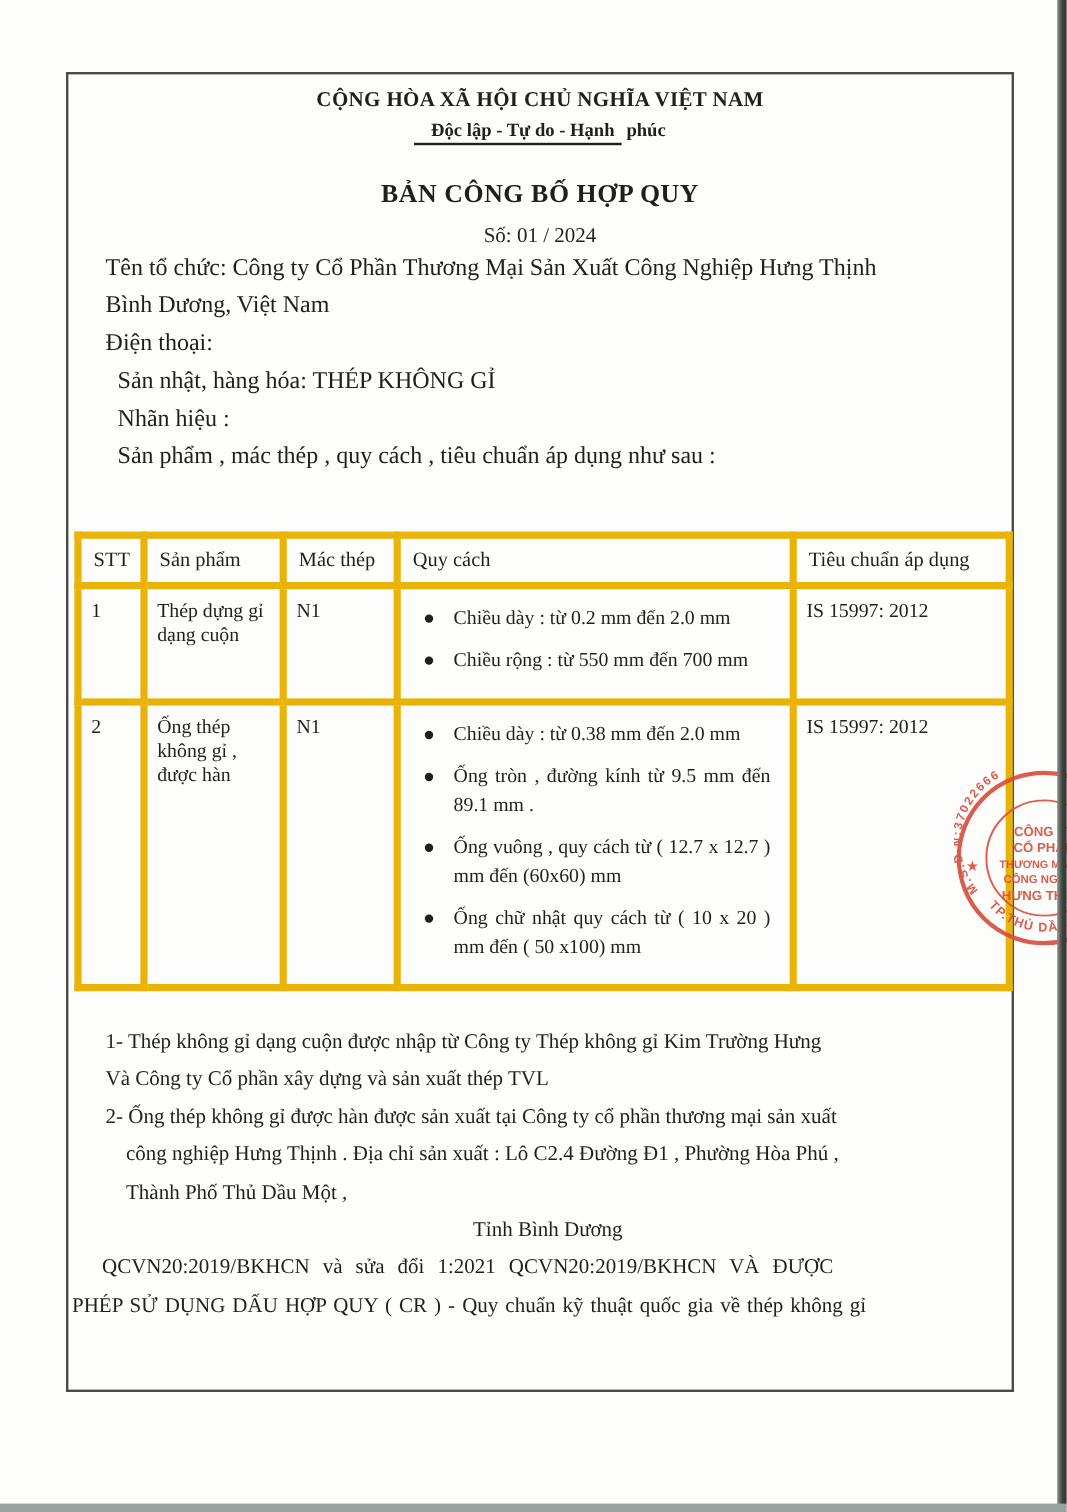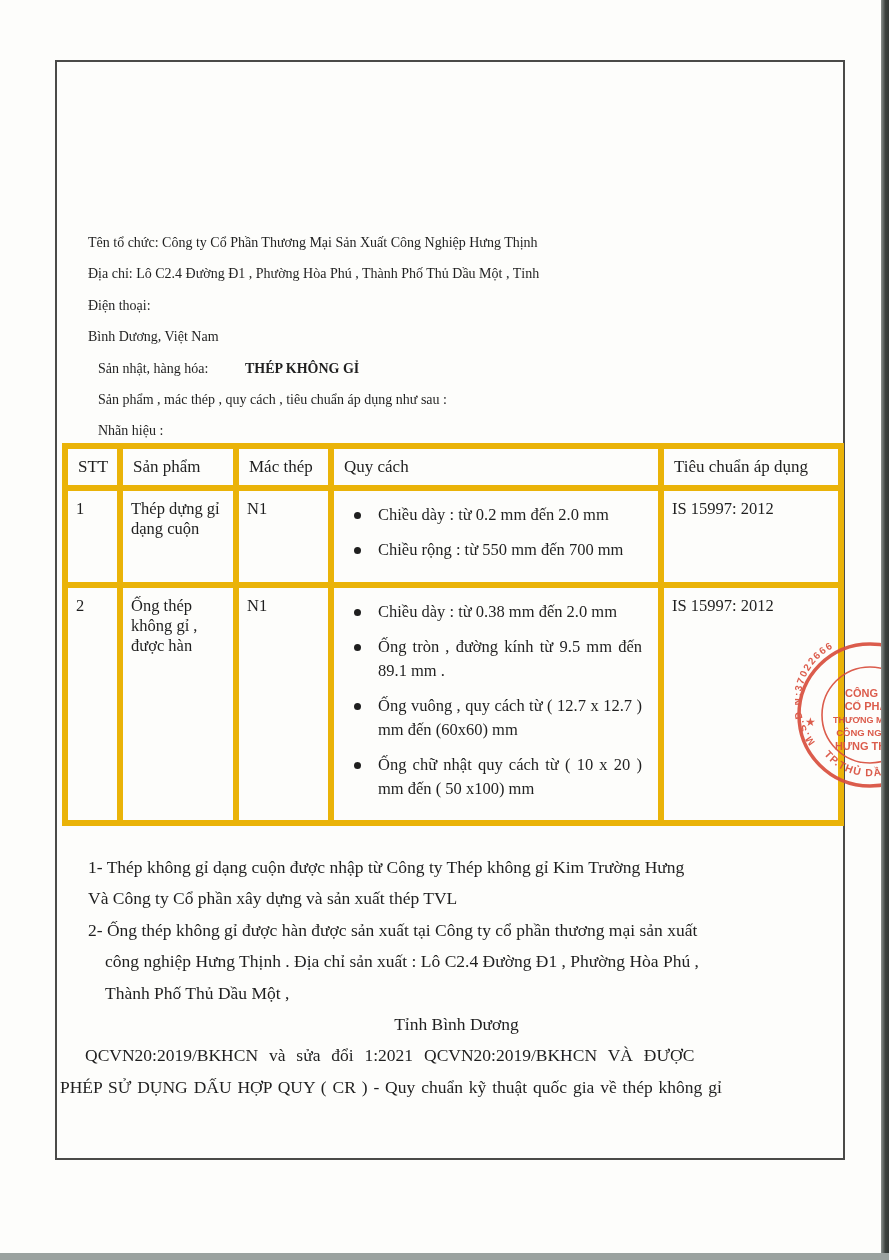--- a/index.html
+++ b/index.html
@@ -19,24 +19,24 @@
 
   
   .doc-header{position:absolute;left:55px;top:72px;width:790px;text-align:center;}
   .national-title{font-weight:bold;font-size:17.5px;letter-spacing:.3px;}
   .motto{font-weight:bold;font-size:15.5px;margin-top:7px;}
   .motto .underlined{border-bottom:2px solid #1f1f1f;padding:0 6px 2px 14px;}
   .doc-title{font-weight:bold;font-size:21.5px;letter-spacing:.5px;margin-top:31px;}
   .doc-number{font-size:17.5px;margin-top:12px;}
 
   
-  .info{position:absolute;left:60px;top:227px;width:780px;font-size:14px;line-height:31.4px;}
+  .info{position:absolute;left:60px;top:208px;width:780px;font-size:20px;line-height:31.4px;}
   .info .l1{margin-left:28px;}
   .info .l2{margin-left:38px;}
-  .bold{font-weight:bold;margin-left:33px;}
+  .bold{font-weight:normal;}
 
   
   table.spec{
     position:absolute;left:62px;top:443px;width:776px;
     border-collapse:collapse;table-layout:fixed;
     font-size:16.5px;
   }
   table.spec th,table.spec td{
     border:6px solid #eab308;box-sizing:border-box;
     font-weight:normal;text-align:left;vertical-align:top;
@@ -79,29 +79,34 @@
     background:#9aa29f;
   }
 </style>
 </head>
 <body>
 
 <div class="scan-page">
 
   <div class="page-border"></div>
 
+  <div class="doc-header">
+    <div class="national-title">CỘNG HÒA XÃ HỘI CHỦ NGHĨA VIỆT NAM</div>
+    <div class="motto"><span class="underlined">Độc lập - Tự do - Hạnh</span><span> phúc</span></div>
+    <div class="doc-title">BẢN CÔNG BỐ HỢP QUY</div>
+    <div class="doc-number">Số: 01 / 2024</div>
+  </div>
 
   <div class="info">
     <div class="l1">Tên tổ chức: Công ty Cổ Phần Thương Mại Sản Xuất Công Nghiệp Hưng Thịnh</div>
-    <div class="l1">Địa chỉ: Lô C2.4 Đường Đ1 , Phường Hòa Phú , Thành Phố Thủ Dầu Một , Tỉnh</div>
+    <div class="l1">Bình Dương, Việt Nam</div>
     <div class="l1">Điện thoại:</div>
-    <div class="l1">Bình Dương, Việt Nam</div>
     <div class="l2"><span>Sản nhật, hàng hóa: </span><span class="bold">THÉP KHÔNG GỈ</span></div>
+    <div class="l2">Nhãn hiệu :</div>
     <div class="l2">Sản phẩm , mác thép , quy cách , tiêu chuẩn áp dụng như sau :</div>
-    <div class="l2">Nhãn hiệu :</div>
   </div>
 
   <table class="spec">
     <colgroup>
       <col style="width:55px">
         <col style="width:116px">
         <col style="width:95px">
         <col style="width:330px">
         <col style="width:180px">
     </colgroup>

